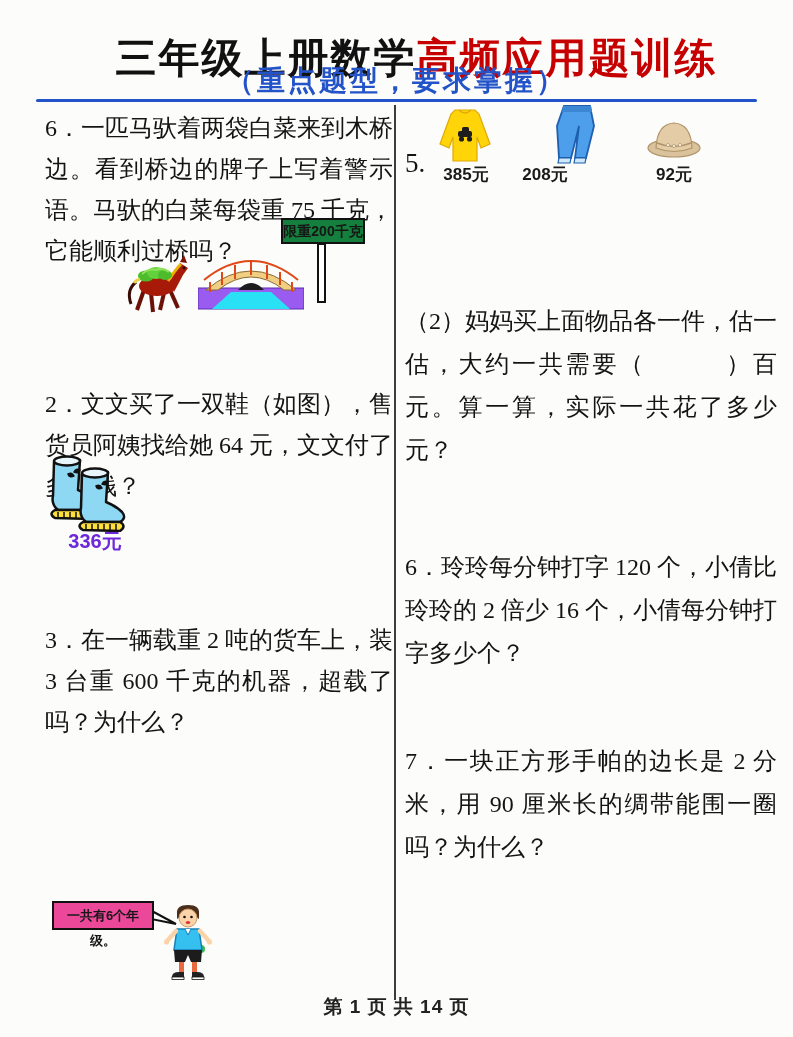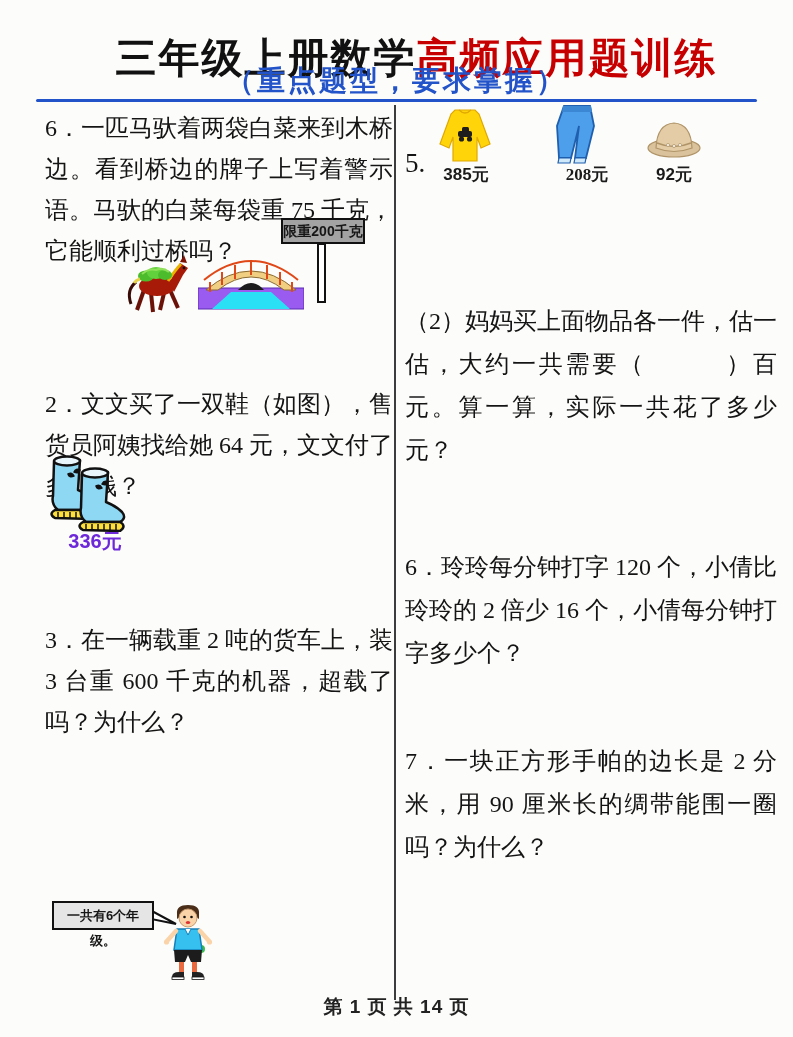--- a/index.html
+++ b/index.html
@@ -39,21 +39,21 @@
   
   .qtext{
     position:absolute;
     font-size:24px;line-height:41px;
     text-align:justify;text-justify:inter-ideograph;
     margin:0;color:#141414;
   }
   
   .sign-board{
     position:absolute;left:281px;top:218px;width:84px;height:26px;
-    box-sizing:border-box;border:2px solid #111;background:#a3a3a3;
+    box-sizing:border-box;border:2px solid #111;background:#15803d;
     font-size:14px;font-weight:700;line-height:22px;text-align:center;
     font-family:"Liberation Sans","DejaVu Sans",sans-serif;
   }
   .sign-post{
     position:absolute;left:317px;top:243px;width:9px;height:60px;
     box-sizing:border-box;border:2px solid #111;background:#fff;
   }
   .price-small{
     position:absolute;
     font-family:"Liberation Sans","DejaVu Sans",sans-serif;
@@ -64,21 +64,21 @@
     font-family:"Liberation Sans","DejaVu Sans",sans-serif;
     font-size:20px;font-weight:700;text-align:center;color:#6d28d9;
   }
   .q5-number{
     position:absolute;left:405px;top:148px;
     font-size:27px;color:#141414;
   }
   
   .bubble{
     position:absolute;left:52px;top:901px;width:102px;height:29px;
-    box-sizing:border-box;border:2px solid #111;background:#e5e5e5;
+    box-sizing:border-box;border:2px solid #111;background:#ec4899;
     font-size:13px;font-weight:600;line-height:25px;text-align:center;
     font-family:"Liberation Sans","DejaVu Sans",sans-serif;
     z-index:2;
   }
   .bubble-tail{position:absolute;left:150px;top:906px;z-index:1;}
   .footer{
     position:absolute;left:0;right:0;top:994px;
     text-align:center;font-size:19px;font-weight:600;
     letter-spacing:1px;color:#222;
     font-family:"Liberation Sans","DejaVu Sans",sans-serif;
@@ -220,21 +220,21 @@
   <svg class="abs" style="left:646px;top:118px;" width="56" height="42" viewBox="0 0 56 42">
     <ellipse cx="28" cy="30" rx="26" ry="9" fill="#d9c29c" stroke="#b09468" stroke-width="1.2"></ellipse>
     <path d="M10 30 Q11 6 28 5 Q45 6 46 30 Q28 37 10 30 Z" fill="#e3cca6" stroke="#b09468" stroke-width="1.2"></path>
     <path d="M11 25 Q28 32 45 25" stroke="#b09468" stroke-width="1.5" fill="none"></path>
     <circle cx="22" cy="27" r="1.5" fill="#fff" stroke="#a88c5e" stroke-width="0.7"></circle>
     <circle cx="28" cy="28" r="1.5" fill="#fff" stroke="#a88c5e" stroke-width="0.7"></circle>
     <circle cx="34" cy="27" r="1.5" fill="#fff" stroke="#a88c5e" stroke-width="0.7"></circle>
   </svg>
 
   <div class="price-small" style="left:436px;top:163px;width:60px;">385元</div>
-  <div class="price-small" style="left:557px;top:163px;width:60px;font-family:Liberation Serif, serif;">208元</div>
+  <div class="price-small" style="left:515px;top:163px;width:60px;">208元</div>
   <div class="price-small" style="left:644px;top:163px;width:60px;">92元</div>
 
   <p class="qtext" style="left:405px;top:300px;width:372px;line-height:43px;">（2）妈妈买上面物品各一件，估一估，大约一共需要（　　　）百元。算一算，实际一共花了多少元？</p>
 
   <p class="qtext" style="left:405px;top:546px;width:372px;line-height:43px;">6．玲玲每分钟打字 120 个，小倩比玲玲的 2 倍少 16 个，小倩每分钟打字多少个？</p>
 
   <p class="qtext" style="left:405px;top:740px;width:372px;line-height:43px;">7．一块正方形手帕的边长是 2 分米，用 90 厘米长的绸带能围一圈吗？为什么？</p>
 
   <div class="footer">第 1 页 共 14 页</div>
 </div>

